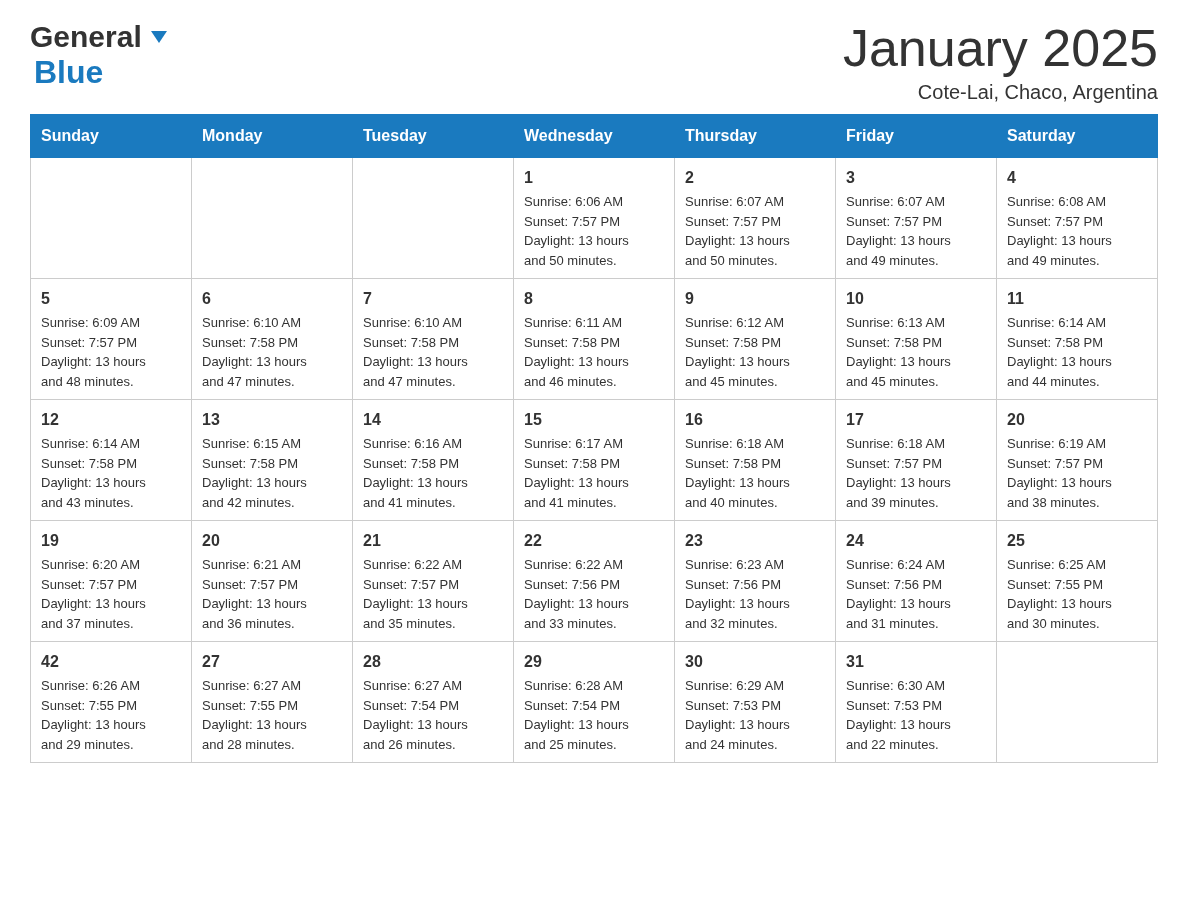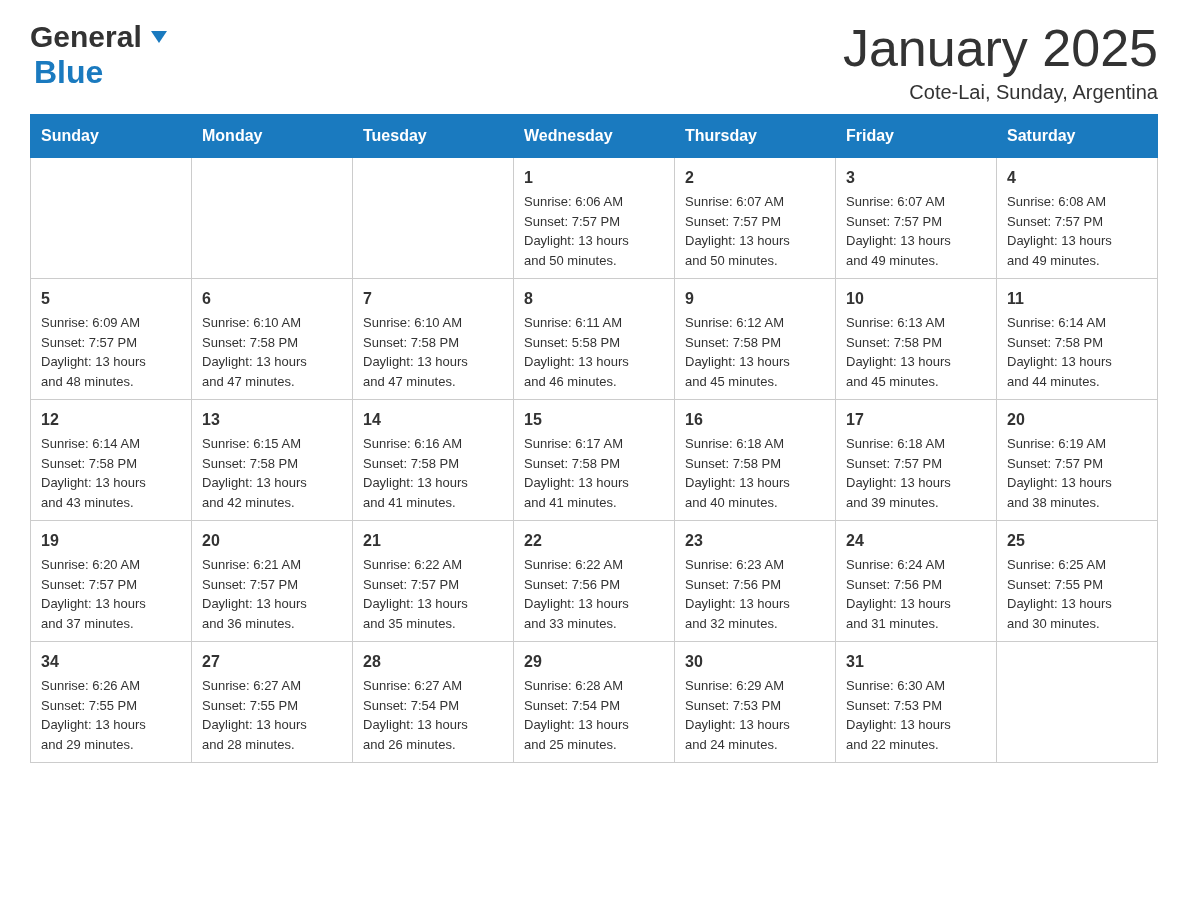--- a/index.html
+++ b/index.html
@@ -110,21 +110,21 @@
     <div class="logo-top">
       <span class="logo-general">General</span>
       <span class="logo-arrow"></span>
     </div>
     <div>
       <span class="logo-blue-word">Blue</span>
     </div>
   </div>
   <div class="title-section">
     <div class="calendar-title">January 2025</div>
-    <div class="calendar-subtitle">Cote-Lai, Sunday, Argentina</div>
+    <div class="calendar-subtitle">Cote-Lai, Chaco, Argentina</div>
   </div>
 </div>
 
 <table class="calendar">
   <thead>
     <tr>
     <th>Sunday</th>
         <th>Monday</th>
         <th>Tuesday</th>
         <th>Wednesday</th>
@@ -185,21 +185,21 @@
         <td>
           <span class="cell-date">7</span>
           <div class="cell-info" style="white-space: pre-line;">Sunrise: 6:10 AM
 Sunset: 7:58 PM
 Daylight: 13 hours
 and 47 minutes.</div>
         </td>
         <td>
           <span class="cell-date">8</span>
           <div class="cell-info" style="white-space: pre-line;">Sunrise: 6:11 AM
-Sunset: 5:58 PM
+Sunset: 7:58 PM
 Daylight: 13 hours
 and 46 minutes.</div>
         </td>
         <td>
           <span class="cell-date">9</span>
           <div class="cell-info" style="white-space: pre-line;">Sunrise: 6:12 AM
 Sunset: 7:58 PM
 Daylight: 13 hours
 and 45 minutes.</div>
         </td>
@@ -315,21 +315,21 @@
         <td>
           <span class="cell-date">25</span>
           <div class="cell-info" style="white-space: pre-line;">Sunrise: 6:25 AM
 Sunset: 7:55 PM
 Daylight: 13 hours
 and 30 minutes.</div>
         </td>
       </tr>
       <tr>
         <td>
-          <span class="cell-date">34</span>
+          <span class="cell-date">42</span>
           <div class="cell-info" style="white-space: pre-line;">Sunrise: 6:26 AM
 Sunset: 7:55 PM
 Daylight: 13 hours
 and 29 minutes.</div>
         </td>
         <td>
           <span class="cell-date">27</span>
           <div class="cell-info" style="white-space: pre-line;">Sunrise: 6:27 AM
 Sunset: 7:55 PM
 Daylight: 13 hours

